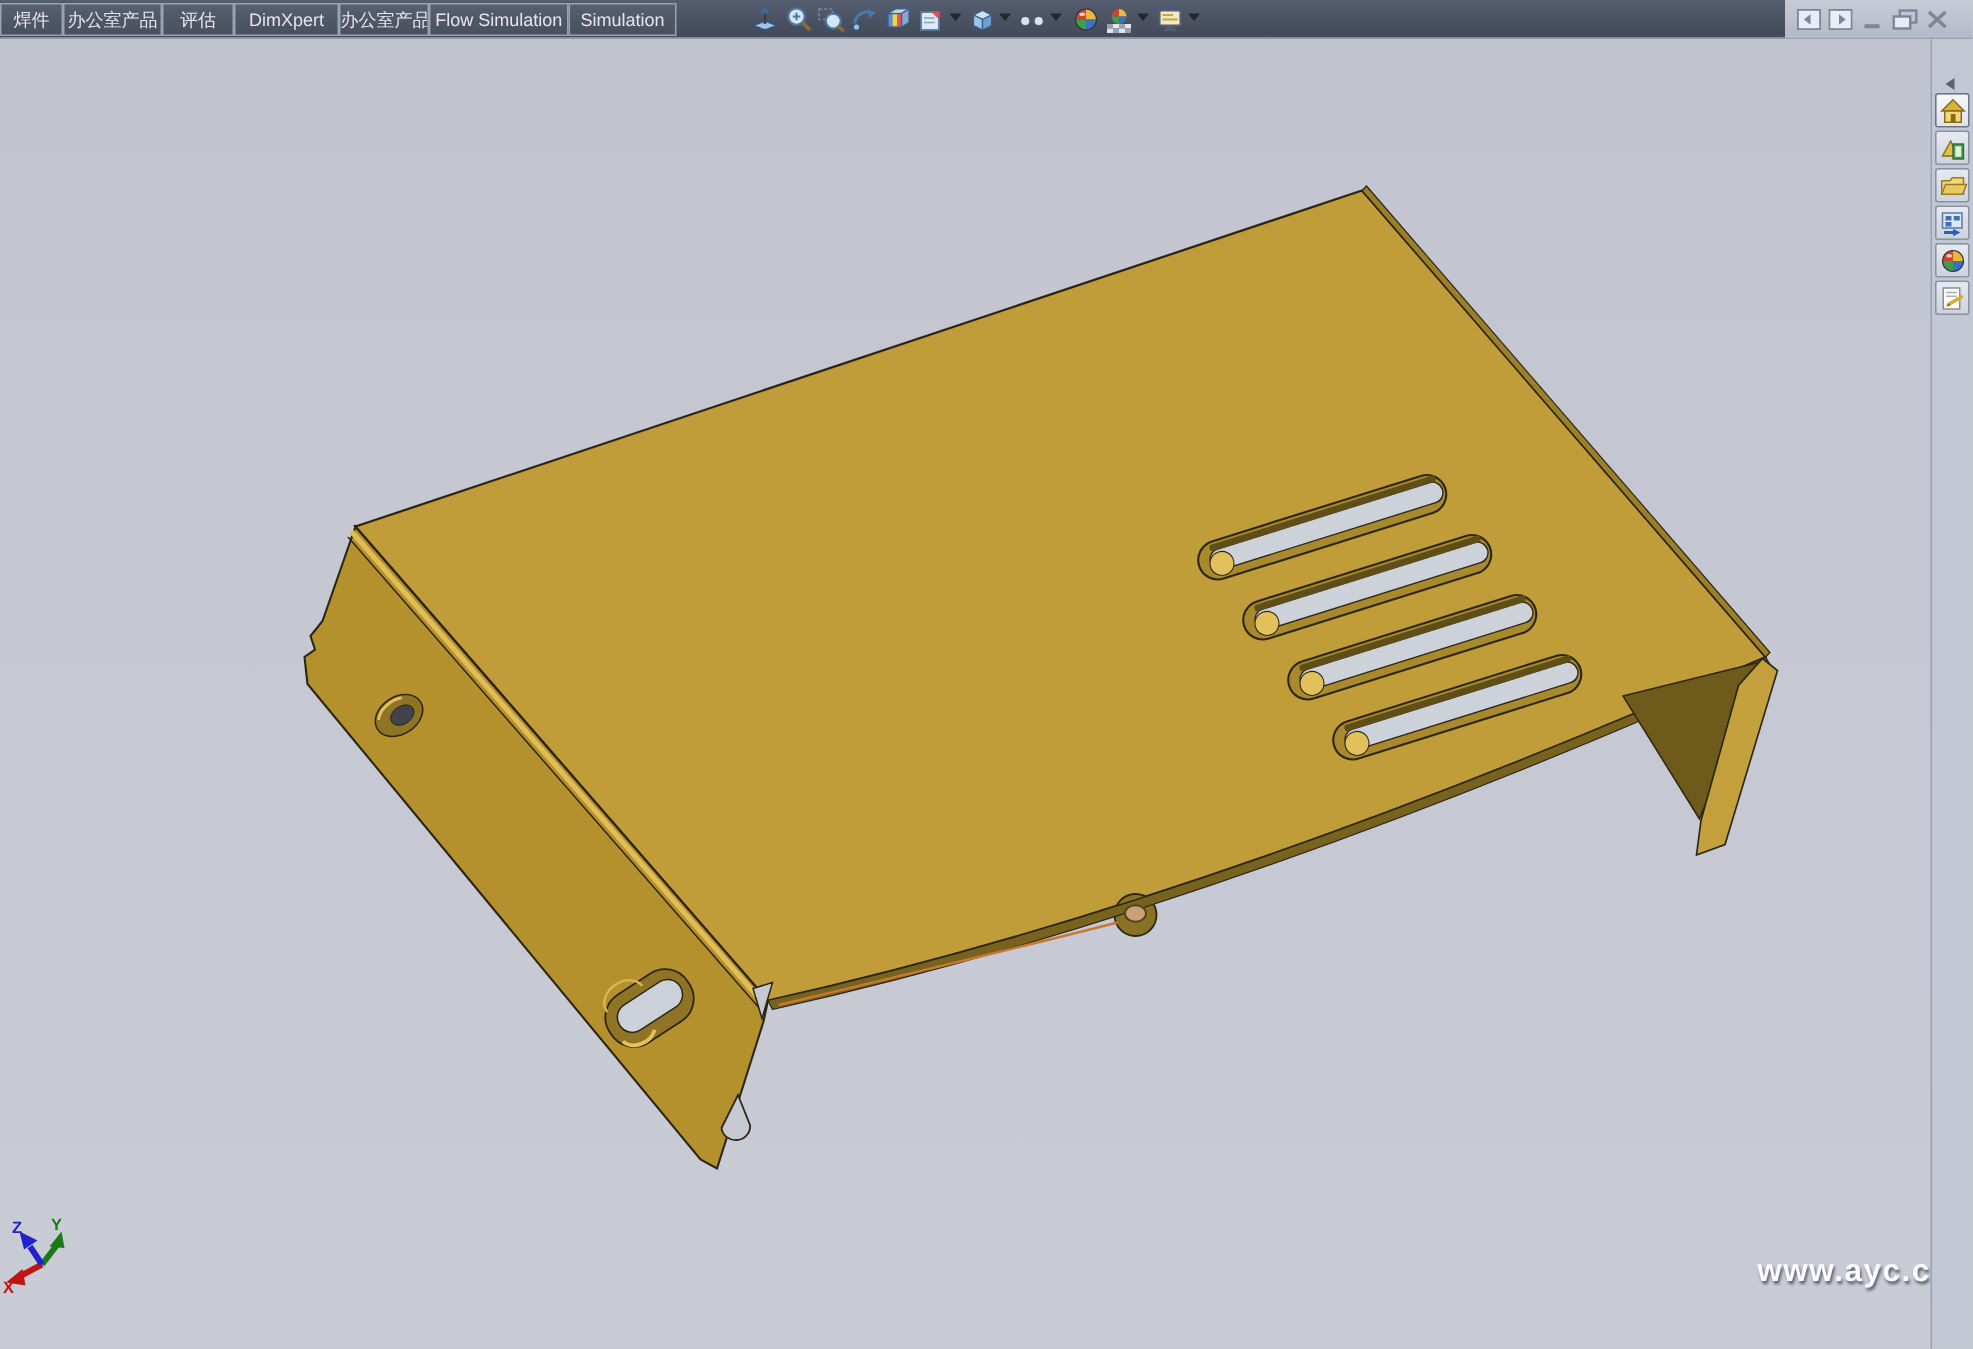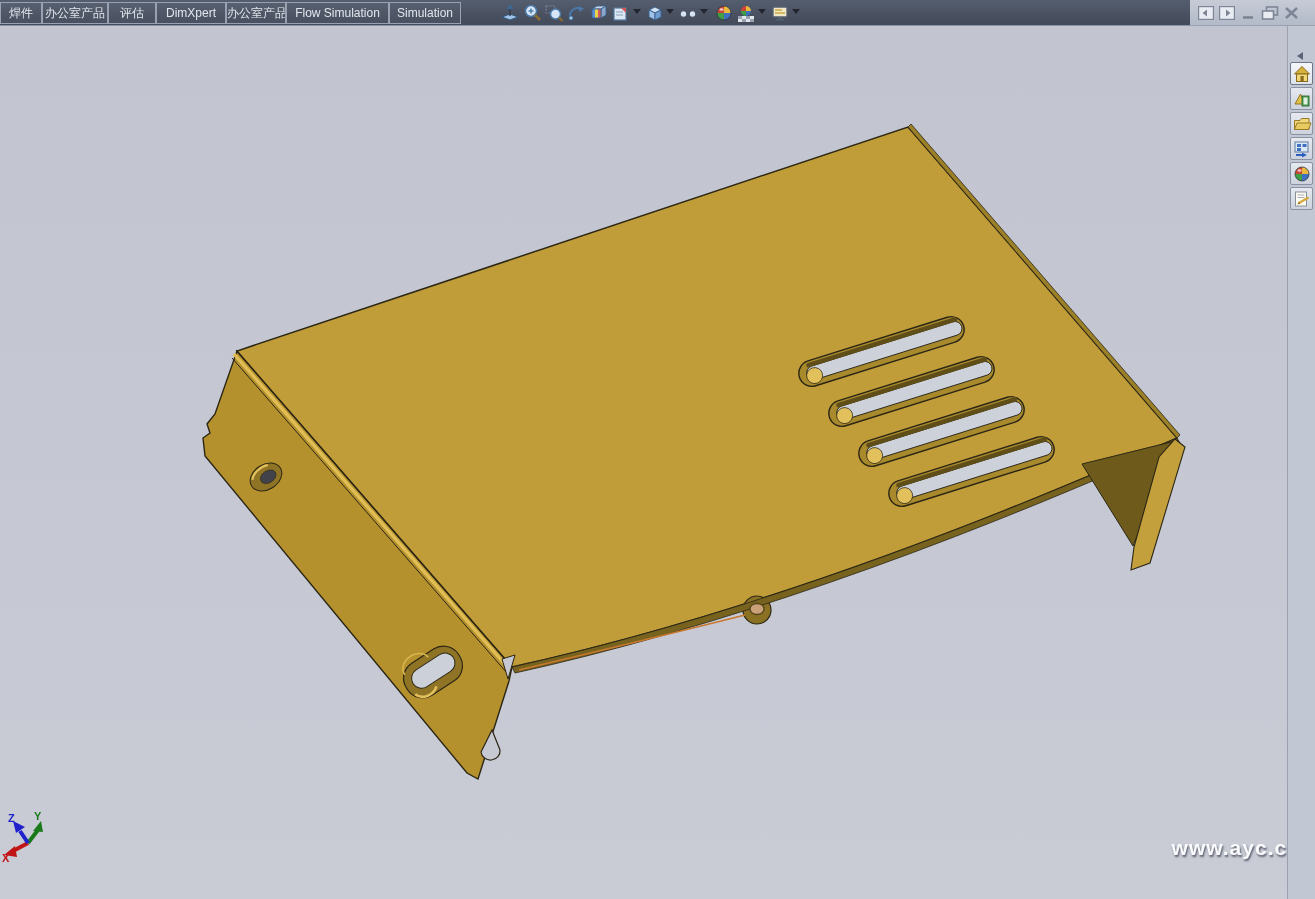--- a/index.html
+++ b/index.html
@@ -134,21 +134,21 @@
 
   <div id="watermark">www.ayc.cn</div>
 
   <div id="topbar">
     <div class="tabs">
       <div class="tab" style="width:42px">焊件</div>
       <div class="tab" style="width:66px">办公室产品</div>
       <div class="tab" style="width:48px">评估</div>
       <div class="tab" style="width:70px">DimXpert</div>
       <div class="tab" style="width:60px">办公室产品</div>
-      <div class="tab" style="width:103px">Flow Simulation</div>
+      <div class="tab" style="width:93px">Flow Simulation</div>
       <div class="tab" style="width:72px">Simulation</div>
     </div>
 
     <span class="tbicon" style="left:500px">
       <svg width="20" height="20">
           <polygon points="2,14 10,11 18,14 10,17" fill="#9fc4e8" stroke="#33567a"></polygon>
           <line x1="10" y1="4" x2="10" y2="13" stroke="#38404e" stroke-width="1.6"></line>
           <polygon points="6.5,6 10,1.5 13.5,6" fill="#3a6a9a"></polygon>
         </svg>
     </span>

